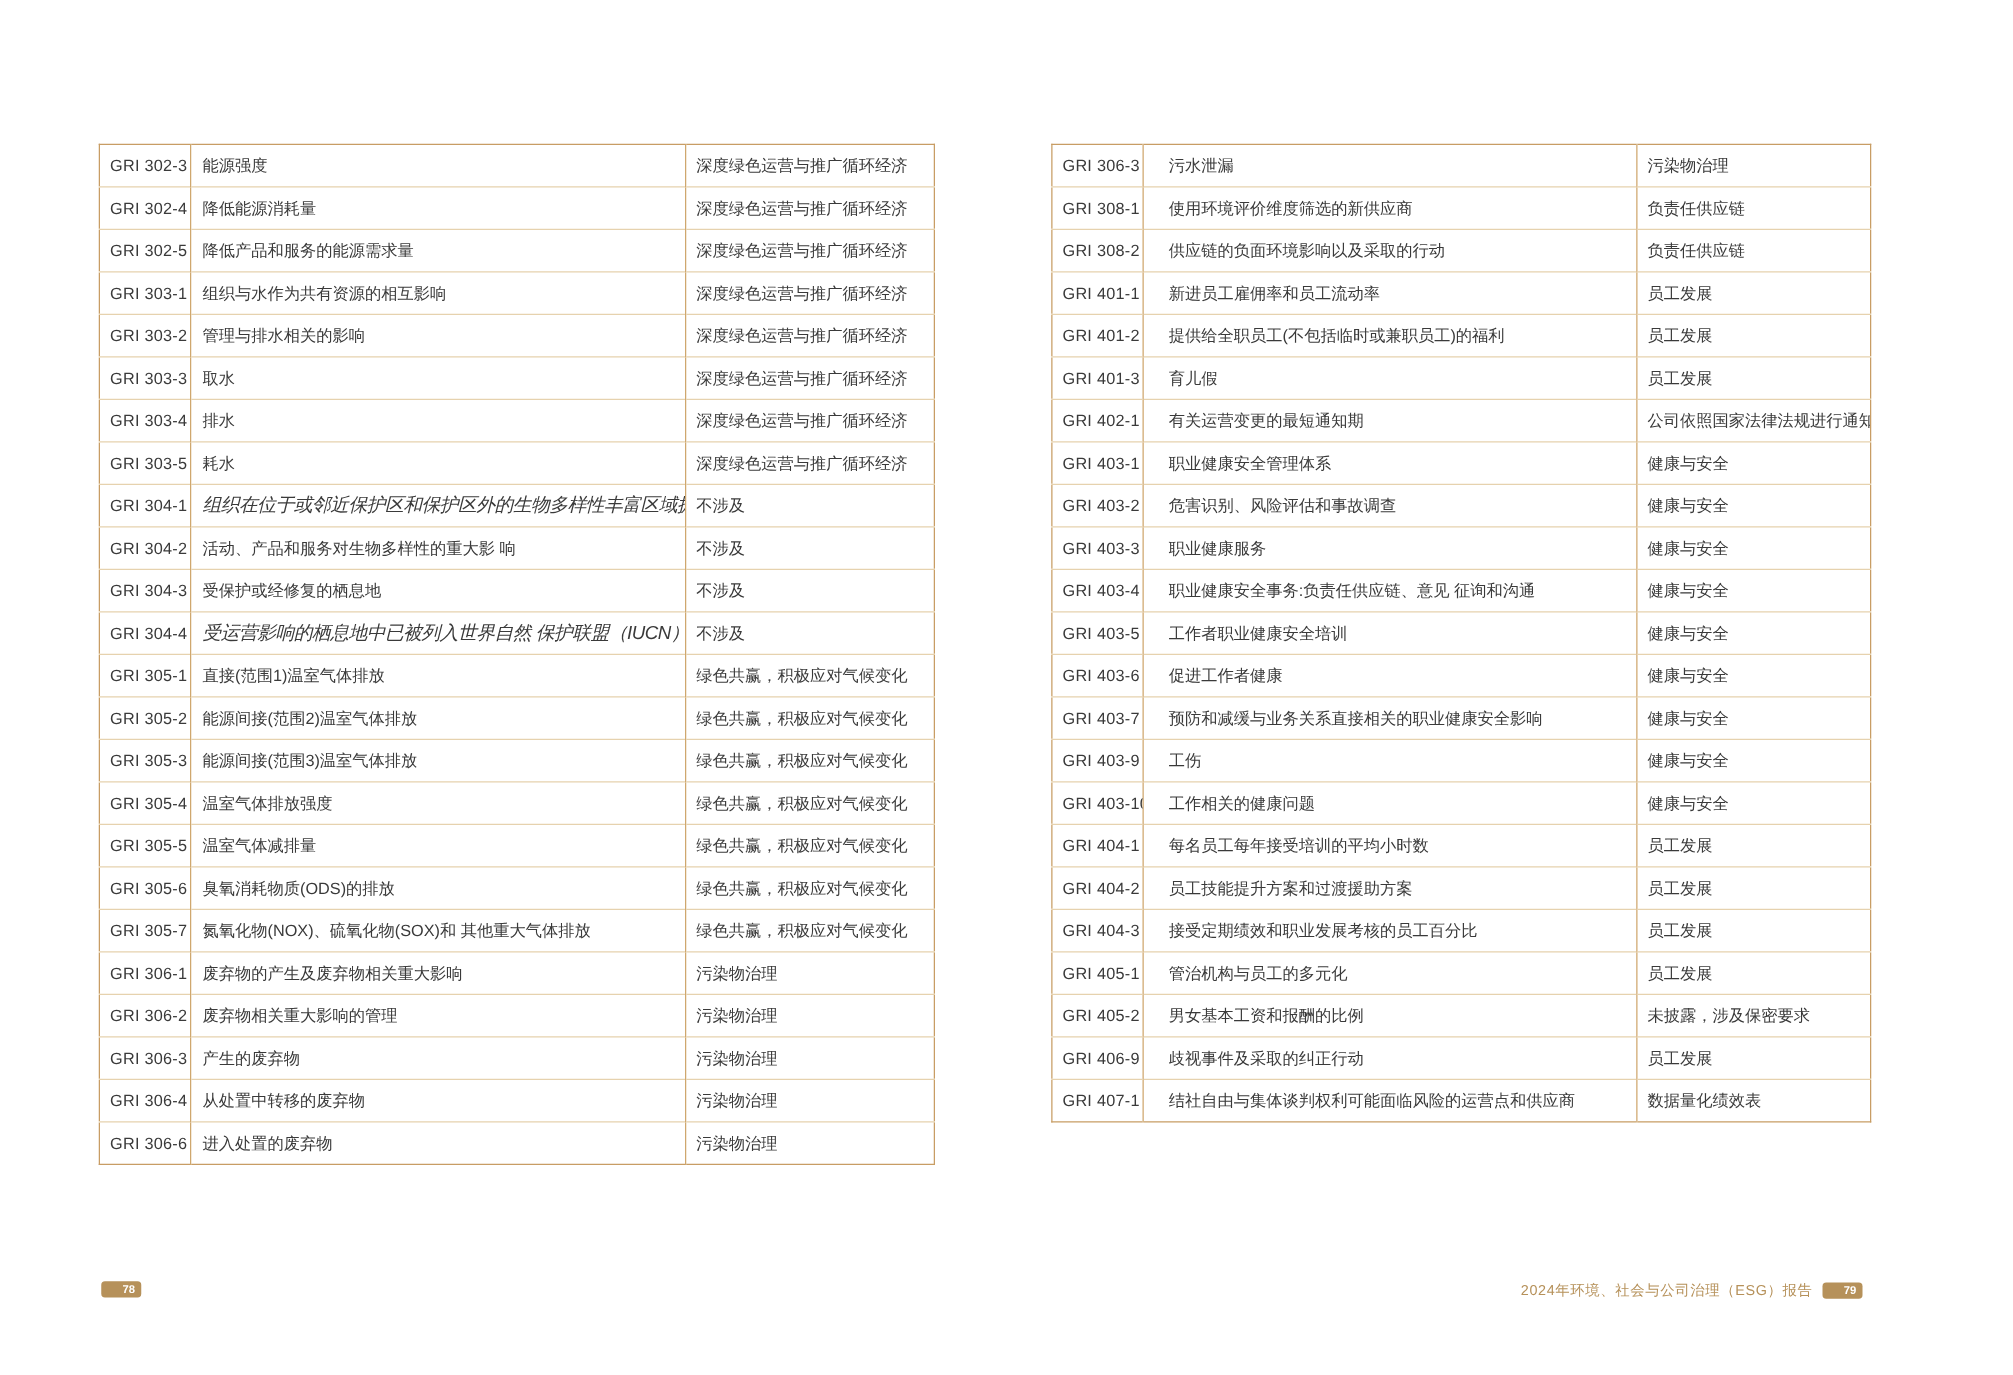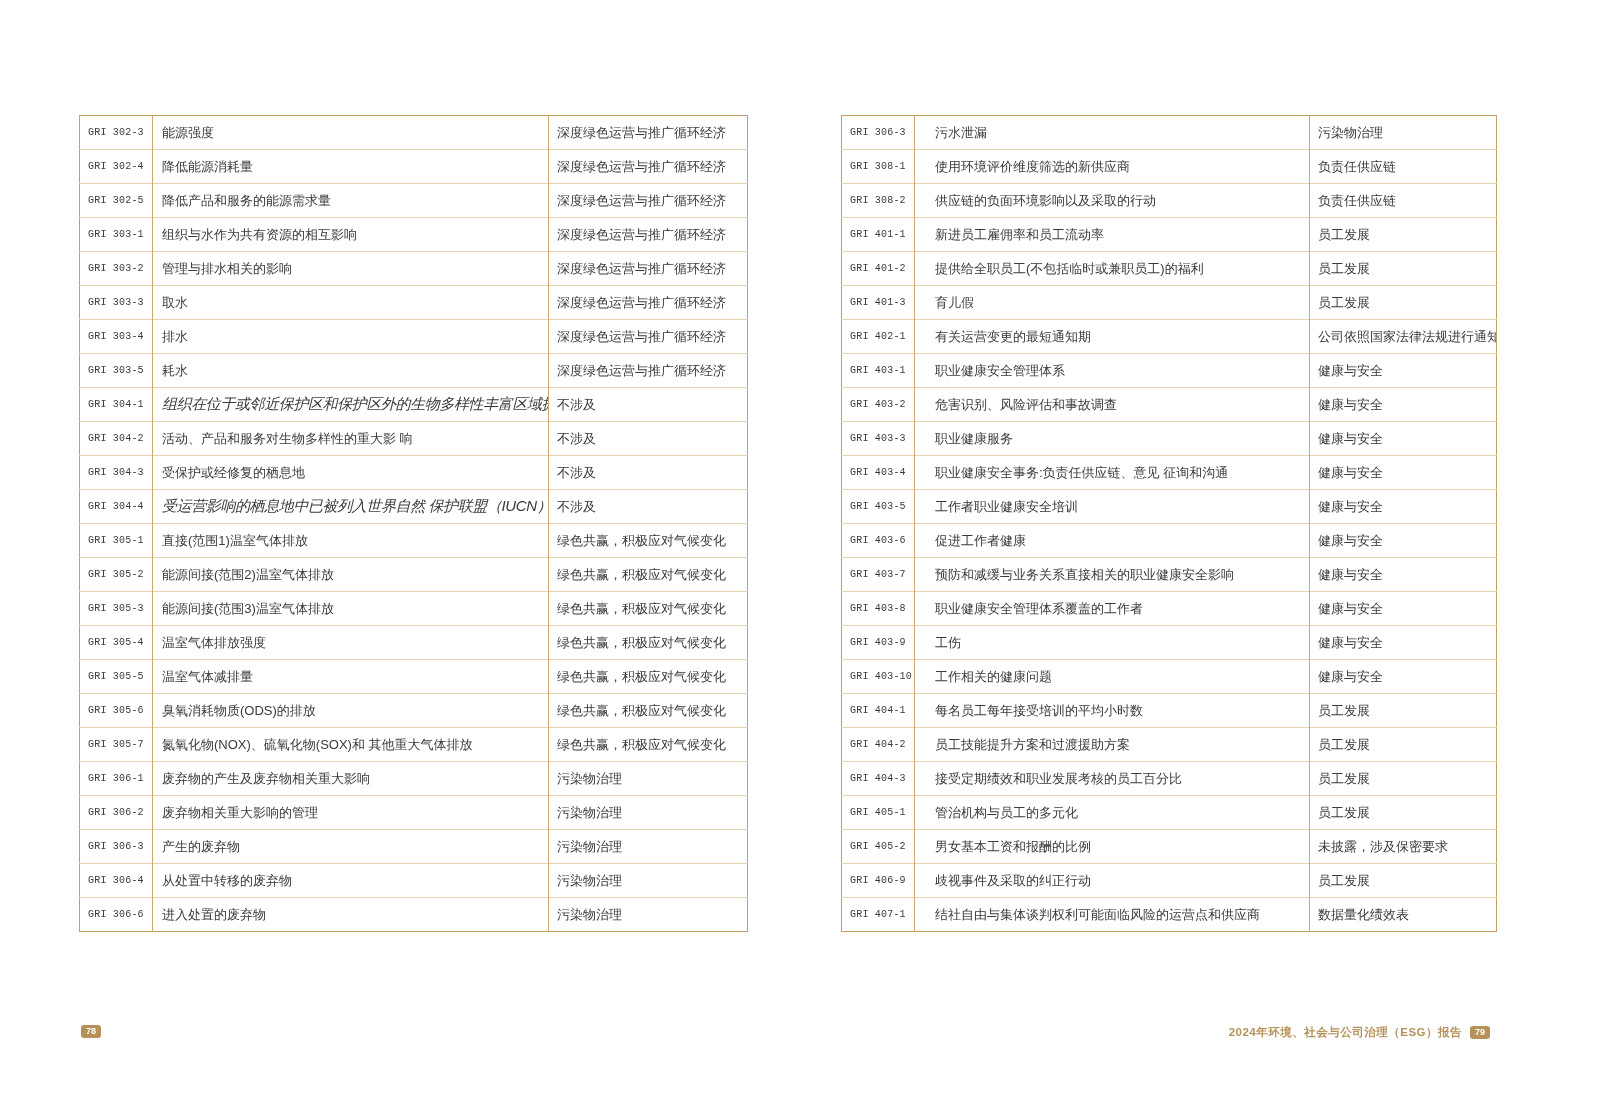--- a/index.html
+++ b/index.html
@@ -32,22 +32,22 @@
     border-top: 1px solid #e6d2ae;
     color: #3a3a3a;
     font-size: 13px;
     padding: 0 6px 0 8px;
     overflow: hidden;
     white-space: nowrap;
   }
   .gri-table tbody tr:first-child td { border-top: none; }
 
   .gri-table td.col-code {
-    font-family: Liberation Mono, monospace;
-    font-size: 10px;
+    font-family: Liberation Sans, sans-serif;
+    font-size: 13px;
     letter-spacing: 0.2px;
     padding-left: 8px;
   }
   .gri-table td.col-disclosure,
   .gri-table td.col-response {
     border-left: 1px solid #cfa76e;
   }
   .left-table  td.col-disclosure { padding-left: 9px;  }
   .right-table td.col-disclosure { padding-left: 20px; }
   .gri-table td.col-response { }
@@ -70,35 +70,36 @@
     position: absolute;
     width: 20px;
     height: 13px;
     background: #b6915a;
     border-radius: 3px;
     color: #ffffff;
     font-size: 9px;
     line-height: 13px;
     text-align: center;
     font-weight: bold;
+    padding-left: 12px;
   }
   .badge-left { left: 81px; top: 1025px; }
 
   .footer-right {
     position: absolute;
     top: 1025px;
     right: 120px;
     display: flex;
     align-items: center;
     gap: 8px;
   }
   .footer-title {
     color: #b6915a;
     font-size: 11.5px;
-    font-weight: bold;
+    font-weight: normal;
     letter-spacing: 0.5px;
   }
   .footer-right .page-badge {
     position: static;
     flex: 0 0 auto;
   }
 </style>
 </head>
 <body>
 
@@ -305,25 +306,20 @@
           <td class="col-code">GRI 403-6</td>
           <td class="col-disclosure">促进工作者健康</td>
           <td class="col-response">健康与安全</td>
         </tr>
         <tr>
           <td class="col-code">GRI 403-7</td>
           <td class="col-disclosure">预防和减缓与业务关系直接相关的职业健康安全影响</td>
           <td class="col-response">健康与安全</td>
         </tr>
         <tr>
-          <td class="col-code">GRI 403-8</td>
-          <td class="col-disclosure">职业健康安全管理体系覆盖的工作者</td>
-          <td class="col-response">健康与安全</td>
-        </tr>
-        <tr>
           <td class="col-code">GRI 403-9</td>
           <td class="col-disclosure">工伤</td>
           <td class="col-response">健康与安全</td>
         </tr>
         <tr>
           <td class="col-code">GRI 403-10</td>
           <td class="col-disclosure">工作相关的健康问题</td>
           <td class="col-response">健康与安全</td>
         </tr>
         <tr>

